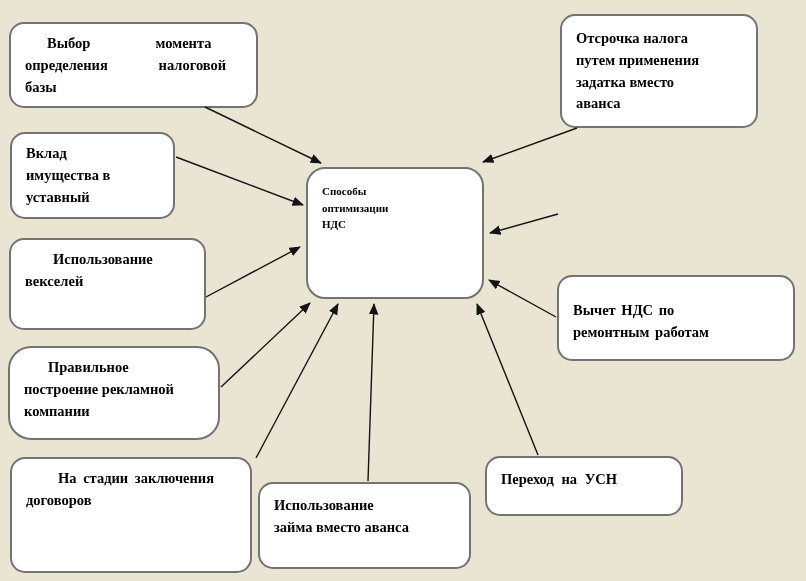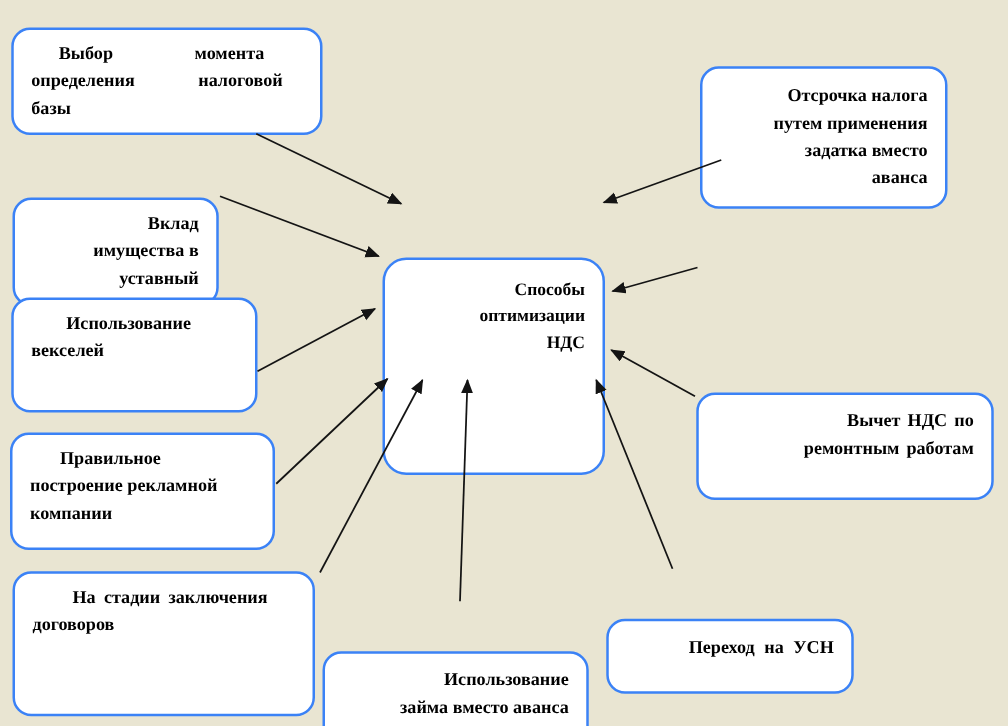--- a/index.html
+++ b/index.html
@@ -11,41 +11,41 @@
   .canvas {
     position: relative;
     width: 806px; height: 581px;
     overflow: hidden;
     background: #e9e5d2;
   }
   .node {
     position: absolute;
     box-sizing: border-box;
     background: #ffffff;
-    border: 2px solid #3b82f6;
+    border: 2px solid #737373;
     border-radius: 15px;
     color: #000000;
     font-weight: bold;
     font-size: 14.5px;
     line-height: 1.5;
     padding: 9px 14px;
     white-space: pre-wrap;
     overflow: hidden;
   }
-  .ta-c { text-align: right; margin-top: 39px; }
+  .ta-c { text-align: left; }
   .ta-l { text-align: left; }
-  .n-center   { left:306px; top:167px; width:178px; height:174px; border-radius:19px; padding-top:14px; font-size:14px; }
+  .n-center   { left:306px; top:167px; width:178px; height:132px; border-radius:19px; padding-top:14px; font-size:11px; }
   .n-vybor    { left:9px;   top:22px;  width:249px; height:86px;  text-indent:22px; }
-  .n-vklad    { left:10px;  top:119px; width:165px; height:87px; }
+  .n-vklad    { left:10px;  top:132px; width:165px; height:87px; }
   .n-vekselya { left:9px;   top:238px; width:197px; height:92px;  text-indent:28px; }
-  .n-pravilnoe{ left:8px;   top:346px; width:212px; height:94px;  text-indent:24px; }
+  .n-pravilnoe{ left:8px;   top:346px; width:212px; height:94px;  text-indent:24px;border-radius:23px; }
   .n-nastadii { left:10px;  top:457px; width:242px; height:116px; text-indent:32px; word-spacing:3px; }
   .n-zaym     { left:258px; top:482px; width:213px; height:87px;  padding-top:11px; }
   .n-perekhod { left:485px; top:456px; width:198px; height:60px;  word-spacing:4px; padding-top:11px; }
-  .n-vychet   { left:557px; top:275px; width:238px; height:86px;  word-spacing:2px; padding-top:11px; }
+  .n-vychet   { left:557px; top:275px; width:238px; height:86px;  word-spacing:2px; padding-top:23px; }
   .n-primenenie { left:558px; top:168px; width:199px; height:90px; }
   .n-otsrochka  { left:560px; top:14px;  width:198px; height:114px; padding-top:12px; }
   .arrow-layer {
     position: absolute; left: 0; top: 0;
     width: 806px; height: 581px;
     pointer-events: none;
   }
   .arrow-layer line { stroke: #141414; stroke-width: 1.4; }
 </style>
 </head>

